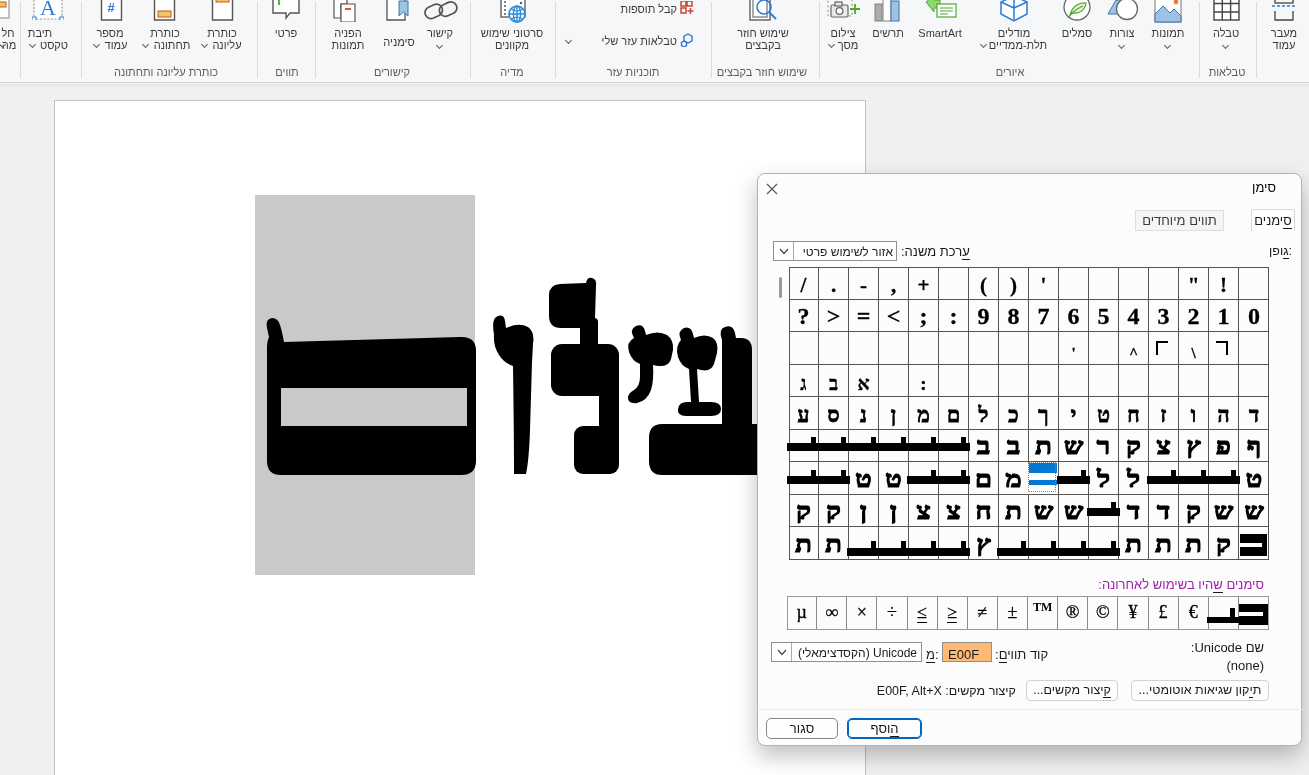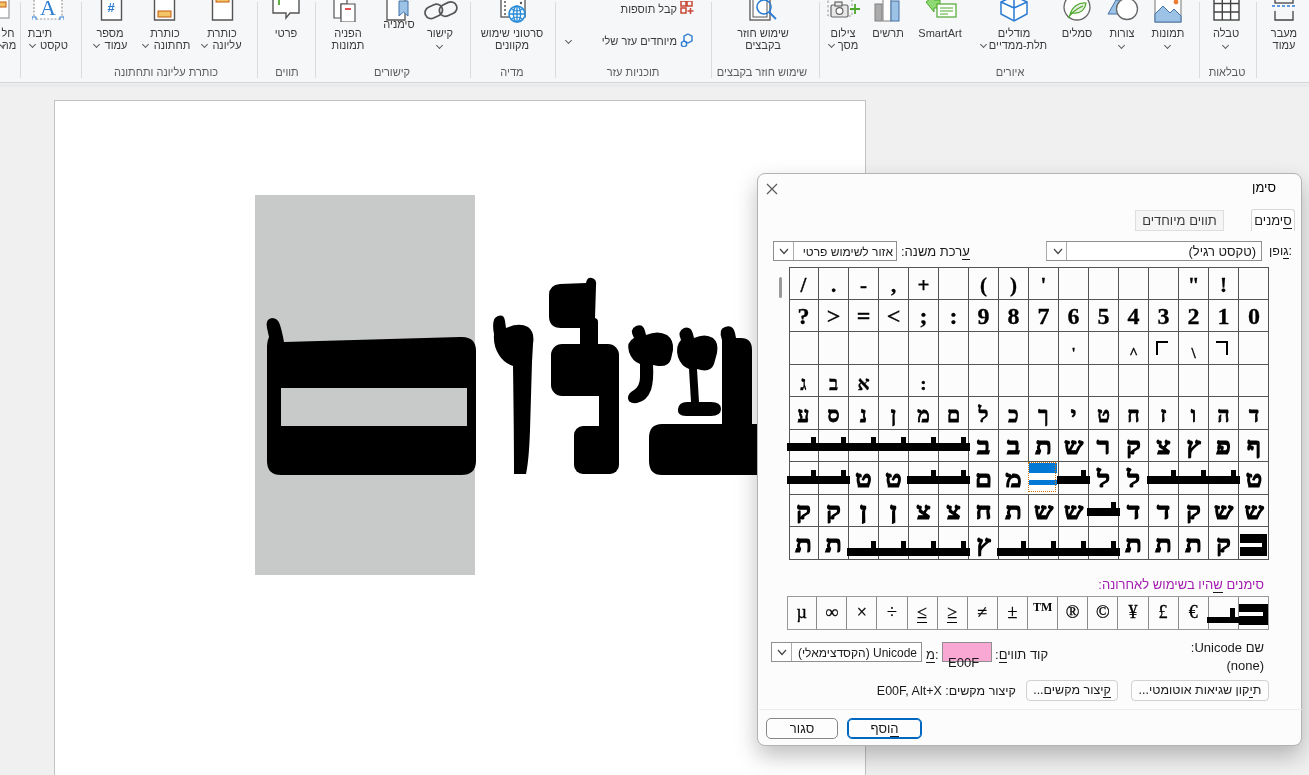--- a/index.html
+++ b/index.html
@@ -149,21 +149,21 @@
 
     <svg class="icon" style="left:680px;top:1px" width="15" height="14" viewBox="0 0 15 14">
       <path d="M1 5 h5 v-5 h-5 z M7 0 h5 v5 h-5 z M1 7 h5 v5 h-5 z" fill="none" stroke="#c74634" stroke-width="1.5"></path>
       <path d="M10.5 7 v6 M7.5 10 h6" stroke="#c74634" stroke-width="1.5"></path>
     </svg>
     <div class="abs" style="position:absolute;right:632px;top:3px;font-size:11px;color:#3b3b3b;white-space:nowrap">קבל תוספות</div>
     <svg class="icon" style="left:680px;top:33px" width="15" height="14" viewBox="0 0 15 14">
       <path d="M8 1 l4 2.2 v4.6 L8 10 4 7.8 V3.2 Z" fill="none" stroke="#2b7cd3" stroke-width="1.4"></path>
       <path d="M4 8 l2.5 1.5 v3 L4 14 1.5 12.5 v-3 Z" fill="none" stroke="#2b7cd3" stroke-width="1.4"></path>
     </svg>
-    <div class="abs" style="position:absolute;right:632px;top:35px;font-size:11px;color:#3b3b3b;white-space:nowrap">מיוחדים עזר שלי</div>
+    <div class="abs" style="position:absolute;right:632px;top:35px;font-size:11px;color:#3b3b3b;white-space:nowrap">טבלאות עזר שלי</div>
     <div class="chev" style="position:absolute;left:566px;top:38px"></div>
 
     <svg class="icon" style="left:497px;top:0" width="32" height="23" viewBox="0 0 32 23">
       <rect x="4" y="-5" width="24" height="22" fill="#fff" stroke="#555" stroke-width="1.3"></rect>
       <path d="M7 -2 h2 M7 2 h2 M7 6 h2 M7 10 h2 M7 14 h2" stroke="#555" stroke-width="1.6"></path>
       <circle cx="24" cy="3" r="1.2" fill="#555"></circle>
       <circle cx="20" cy="14" r="8" fill="#fff" stroke="#2b8cd8" stroke-width="1.6"></circle>
       <path d="M12 14 h16 M20 6 v16 M14.5 9 a9 9 0 0 0 11 0 M14.5 19 a9 9 0 0 1 11 0" stroke="#2b8cd8" stroke-width="1.4" fill="none"></path>
       <ellipse cx="20" cy="14" rx="3.6" ry="8" fill="none" stroke="#2b8cd8" stroke-width="1.4"></ellipse>
     </svg>
@@ -176,21 +176,21 @@
         <rect x="14" y="6" width="18" height="12" rx="6" fill="none" stroke="#555" stroke-width="1.7"></rect>
       </g>
     </svg>
     <div class="lbl" style="left:440px;top:27px">קישור</div>
     <div class="chev" style="position:absolute;left:437px;top:43px"></div>
 
     <svg class="icon" style="left:385px;top:0" width="28" height="21" viewBox="0 0 28 21">
       <path d="M2 -4 h18 v24 h-18 z" fill="#fff" stroke="#555" stroke-width="1.3"></path>
       <path d="M14 1 h9 v15 l-4.5 -4 -4.5 4 z" fill="#9cc3e5" stroke="#4472a8" stroke-width="1"></path>
     </svg>
-    <div class="lbl" style="left:399px;top:18px">סימניה</div>
+    <div class="lbl" style="left:399px;top:36px">סימניה</div>
 
     <svg class="icon" style="left:333px;top:0" width="30" height="22" viewBox="0 0 30 22">
       <path d="M1 -4 h13 v8 h-6 v14 h-7 z" fill="#fff" stroke="#555" stroke-width="1.2"></path>
       <path d="M8 4 h14 v18 h-14 z" fill="#fff" stroke="#555" stroke-width="1.2"></path>
       <path d="M4 -1 h4" stroke="#e05252" stroke-width="1.6"></path>
       <path d="M12 9 h6" stroke="#e05252" stroke-width="2"></path>
     </svg>
     <div class="lbl" style="left:348px;top:27px">הפניה</div>
     <div class="lbl" style="left:348px;top:39px">תמונות</div>
 
@@ -247,27 +247,20 @@
 
     <svg class="abs" style="left:6px;top:7px" width="16" height="16" viewBox="0 0 16 16">
       <path d="M3 3 L13 13 M13 3 L3 13" stroke="#5a5a5a" stroke-width="1.2"></path>
     </svg>
     <div class="abs" style="right:25px;top:6px;font-size:13px;color:#000000">סימן</div>
 
     <div class="abs" style="left:377px;top:36px;width:89px;height:21px;background:#f5f5f5;border:1px solid #dedede;font-size:13px;color:#3a3a3a;text-align:center;line-height:19px">תווים מיוחדים</div>
     <div class="abs" style="left:493px;top:35px;width:44px;height:22px;background:#fff;border:1px solid #d6d6d6;border-bottom:none;border-radius:3px 3px 0 0;font-size:13px;color:#1a1a1a;text-align:center;line-height:21px"><span style="border-bottom:1px solid #1a1a1a">ס</span>ימנים</div>
 
     <div class="abs" style="right:9px;top:70px;font-size:12.5px;color:#1a1a1a"><span style="border-bottom:1px solid #1a1a1a">ג</span>ופן:</div>
-    <div class="abs" style="left:288px;top:67px;width:216px;height:20px;background:#fff;border:1px solid #8f8f8f;">
-      <div class="abs" style="left:0;top:0;width:21px;height:18px;border-left:1px solid #ababab;border-right:1px solid #ababab;margin-left:-1px"></div>
-      <svg class="abs" style="left:6px;top:6px" width="10" height="7" viewBox="0 0 10 7">
-          <path d="M1 1 L5 5.5 L9 1" stroke="#444" stroke-width="1.2" fill="none"></path>
-        </svg>
-      <div class="abs" style="right:5px;top:2px;font-size:13px;color:#1a1a1a" dir="rtl">(טקסט רגיל)</div>
-    </div>
 
     <div class="abs" style="left:143px;top:70px;font-size:13px;color:#1a1a1a;white-space:nowrap" dir="rtl"><span style="border-bottom:1px solid #1a1a1a">ע</span>רכת משנה:</div>
     <div class="abs" style="left:15px;top:67px;width:124px;height:20px;background:#fff;border:1px solid #8f8f8f;">
       <div class="abs" style="left:0;top:0;width:20px;height:18px;border-right:1px solid #ababab"></div>
       <svg class="abs" style="left:5px;top:6px" width="10" height="7" viewBox="0 0 10 7">
           <path d="M1 1 L5 5.5 L9 1" stroke="#444" stroke-width="1.2" fill="none"></path>
         </svg>
       <div class="abs" style="right:3px;top:3px;font-size:12px;color:#1a1a1a" dir="rtl">אזור לשימוש פרטי</div>
     </div>
 
@@ -732,21 +725,21 @@
         <div style="position:absolute;left:451.88px;top:1px;width:30.13px;height:32px;">
           <div style="position:absolute;left:0px;bottom:4px;width:29px;height:21px;background:#000"></div>
           <div style="position:absolute;left:0px;bottom:13px;width:24px;height:4px;background:#fff"></div>
         </div>
       </div>
 
     <div class="abs" style="right:37px;top:466px;font-size:13px;color:#1a1a1a" dir="rtl">שם Unicode:</div>
     <div class="abs" style="right:37px;top:484px;font-size:13px;color:#1a1a1a">(none)</div>
 
     <div class="abs" style="left:237px;top:473px;font-size:13px;color:#1a1a1a" dir="rtl">קוד תווי<span style="border-bottom:1px solid #1a1a1a">ם</span>:</div>
-    <div class="abs" style="left:184px;top:468px;width:50px;height:20px;background:#f9a8d4;border:1px solid #8f8f8f;font-size:13px;color:#1a1a1a;padding:12px 0 0 5px" dir="ltr">E00F</div>
+    <div class="abs" style="left:184px;top:468px;width:50px;height:20px;background:#fdba74;border:1px solid #8f8f8f;font-size:13px;color:#1a1a1a;padding:4px 0 0 5px" dir="ltr">E00F</div>
     <div class="abs" style="left:168px;top:473px;font-size:13px;color:#1a1a1a"><span style="border-bottom:1px solid #1a1a1a">מ</span>:</div>
     <div class="abs" style="left:13px;top:468px;width:151px;height:20px;background:#fff;border:1px solid #8f8f8f;">
       <div class="abs" style="left:0;top:0;width:20px;height:18px;border-right:1px solid #ababab"></div>
       <svg class="abs" style="left:5px;top:6px" width="10" height="7" viewBox="0 0 10 7">
           <path d="M1 1 L5 5.5 L9 1" stroke="#444" stroke-width="1.2" fill="none"></path>
         </svg>
       <div class="abs" style="right:4px;top:3px;font-size:12px;color:#1a1a1a;white-space:nowrap" dir="rtl">Unicode (הקסדצימאלי)</div>
     </div>
 
     <div class="abs" style="left:373px;top:506px;width:138px;height:21px;background:#fdfdfd;border:1px solid #d1d1d1;border-radius:4px;font-size:12.5px;color:#1a1a1a;text-align:center;line-height:19px" dir="rtl">ת<span style="border-bottom:1px solid #1a1a1a">י</span>קון שגיאות אוטומטי...</div>

